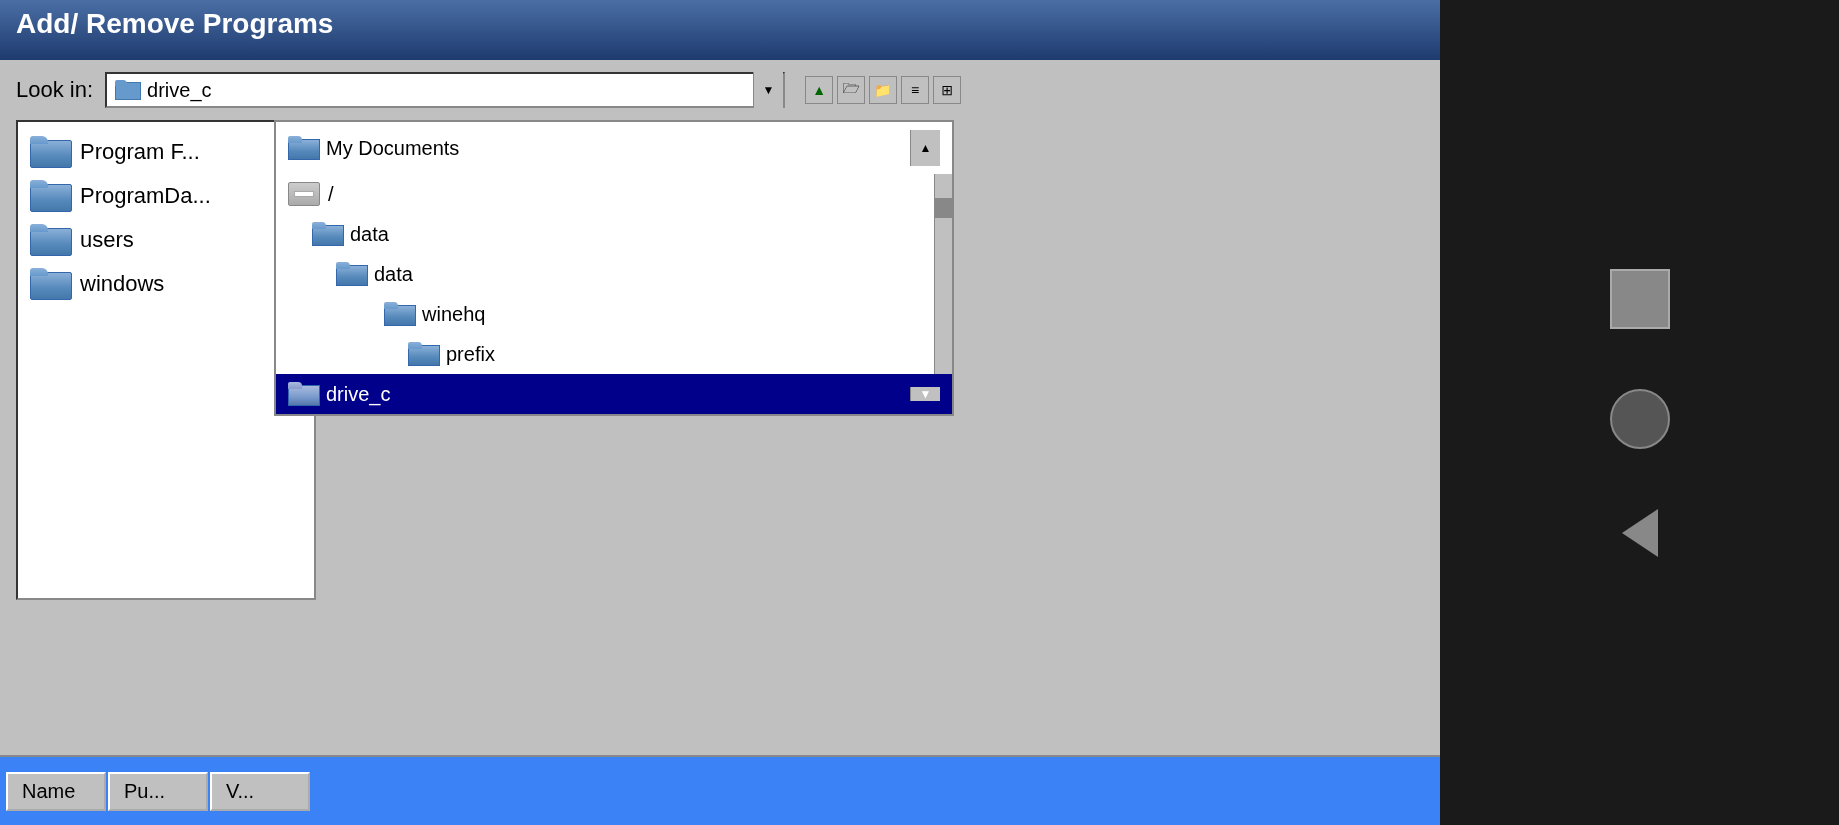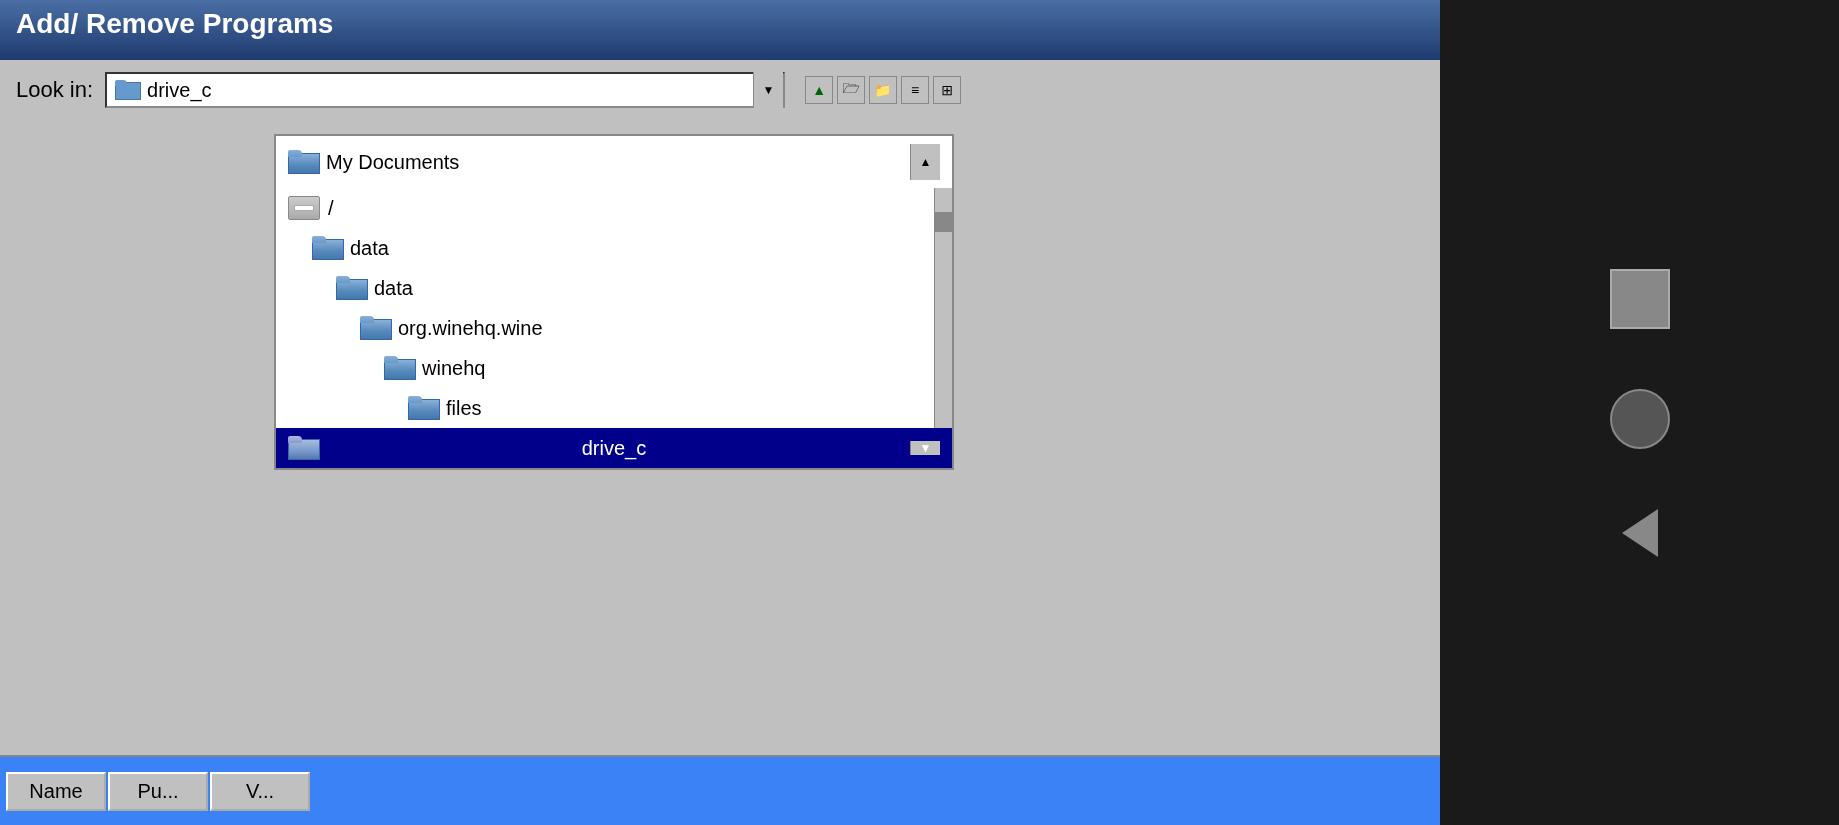--- a/index.html
+++ b/index.html
@@ -37,21 +37,20 @@
       color: #000;
       cursor: pointer;
     }
 
     
     .dialog-body {
       background: #c0c0c0;
       width: 1668px;
       height: 765px;
       position: relative;
-      text-align: center;
     }
 
     
     .lookin-row {
       display: flex;
       align-items: center;
       padding: 12px 16px;
       gap: 12px;
       height: 60px;
     }
@@ -197,21 +196,21 @@
       width: 18px;
       height: 8px;
       background: linear-gradient(to bottom, #8ab0d8, #6699cc);
       border-radius: 3px 6px 0 0;
     }
 
     
     .dropdown-overlay {
       position: absolute;
       left: 258px;
-      top: 14px;
+      top: 0;
       width: 680px;
       background: white;
       border: 2px solid #888;
       z-index: 100;
     }
 
     .dropdown-scroll-up {
       background: #c0c0c0;
       border-left: 1px solid #888;
       width: 30px;
@@ -440,20 +439,38 @@
         </div>
       <div class="toolbar-icon">🗁</div>
       <div class="toolbar-icon">📁</div>
       <div class="toolbar-icon">≡</div>
       <div class="toolbar-icon">⊞</div>
     </div>
   </div>
 
   <div class="content-area">
 
+    <div class="file-list">
+      <div class="file-list-item">
+        <span class="folder-icon-lg"></span>
+        <span>Program F...</span>
+      </div>
+      <div class="file-list-item">
+        <span class="folder-icon-lg"></span>
+        <span>ProgramDa...</span>
+      </div>
+      <div class="file-list-item">
+        <span class="folder-icon-lg"></span>
+        <span>users</span>
+      </div>
+      <div class="file-list-item">
+        <span class="folder-icon-lg"></span>
+        <span>windows</span>
+      </div>
+    </div>
 
     <div class="dropdown-overlay">
 
       <div class="dropdown-item indent-0">
         <span class="folder-sm"></span>
         <span>My Documents</span>
         <div class="dropdown-scroll-up">▲</div>
       </div>
 
       <div class="dropdown-list-container">
@@ -467,33 +484,29 @@
           <div class="dropdown-item indent-1">
             <span class="folder-sm"></span>
             <span>data</span>
           </div>
 
           <div class="dropdown-item indent-2">
             <span class="folder-sm"></span>
             <span>data</span>
           </div>
 
-          <div class="dropdown-item indent-3">
-            <span class="folder-sm"></span>
-            <span>org.winehq.wine</span>
-          </div>
 
           <div class="dropdown-item indent-4">
             <span class="folder-sm"></span>
             <span>winehq</span>
           </div>
 
           <div class="dropdown-item indent-5">
             <span class="folder-sm"></span>
-            <span>files</span>
+            <span>prefix</span>
           </div>
 
         </div>
 
         <div class="dropdown-scrollbar">
           <div class="scroll-thumb"></div>
         </div>
       </div>
 
       <div class="dropdown-selected">

